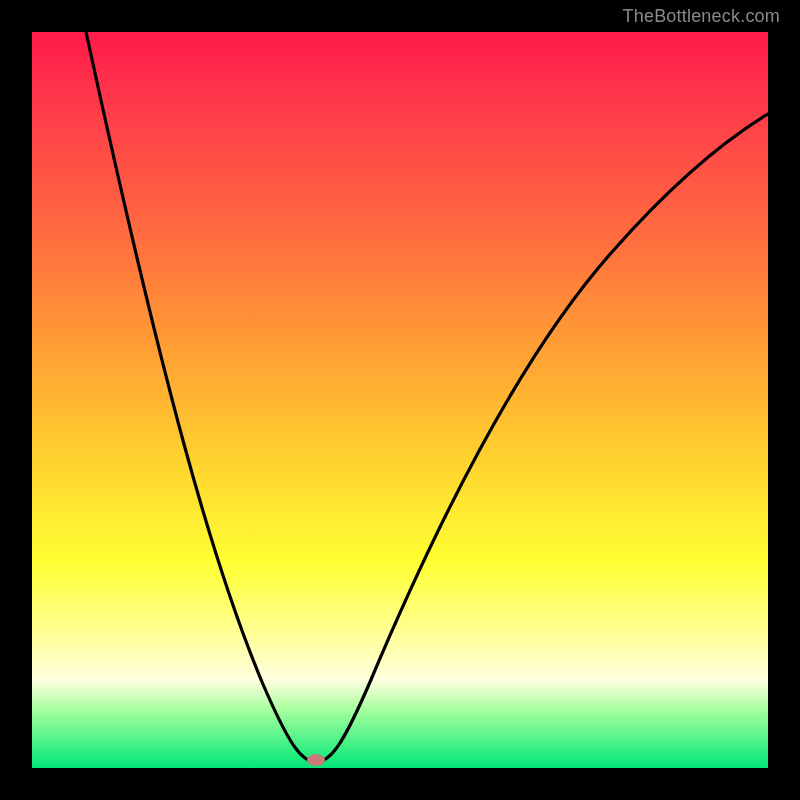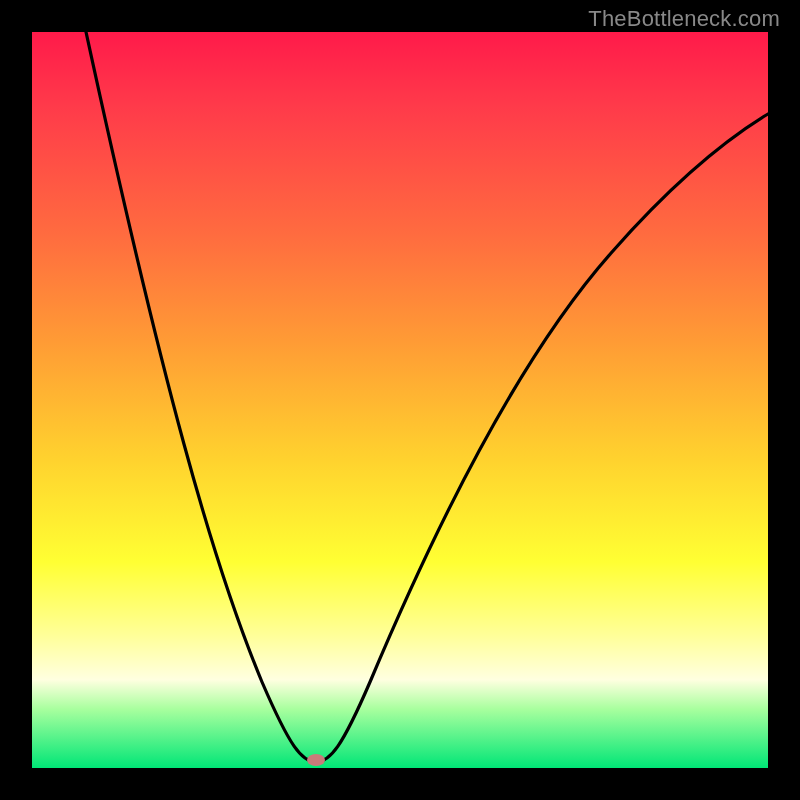--- a/index.html
+++ b/index.html
@@ -37,21 +37,21 @@
       #ffffe0 88%,
       #a8ff9e 92%,
       #00e676 100%
     );
   }
   .watermark {
     position: absolute;
     top: 6px;
     right: 20px;
     color: #888;
-    font-size: 22px;
+    font-size: 18px;
     font-weight: 400;
     letter-spacing: 0.2px;
   }
   svg.curve {
     position: absolute;
     top: 0;
     left: 0;
     width: 736px;
     height: 736px;
   }

